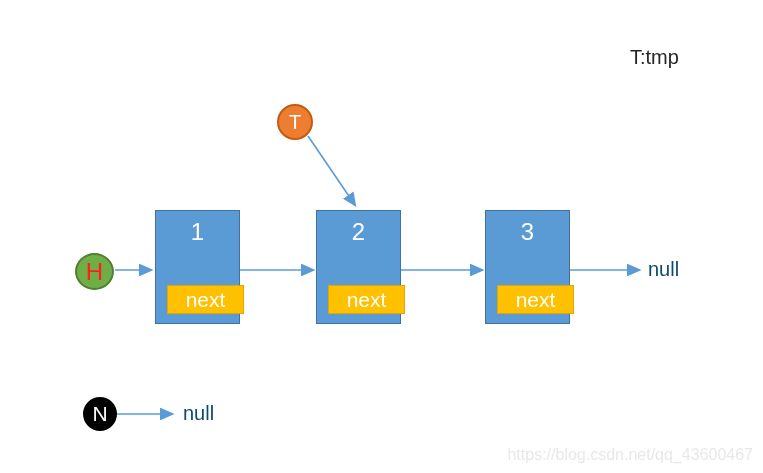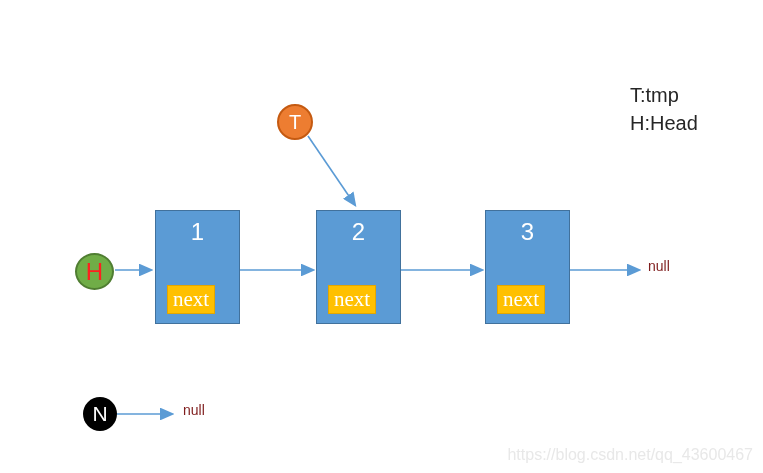--- a/index.html
+++ b/index.html
@@ -19,21 +19,20 @@
     pointer-events: none;
   }
   
   .legend {
     position: absolute;
     left: 630px; top: 43px;
     font-size: 20px;
     line-height: 28px;
     color: #262626;
     white-space: nowrap;
-    margin-top: 38px;
   }
   
   .node {
     position: absolute;
     top: 210px;
     width: 85px;
     height: 114px;
     background: #5B9BD5;
     border: 1px solid #41719C;
     box-sizing: border-box;
@@ -44,30 +43,29 @@
   .node-value {
     margin-top: 7px;
     text-align: center;
     color: #ffffff;
     font-size: 24px;
   }
   .next-box {
     position: absolute;
     left: 11px;
     top: 74px;
-    width: 48px;
+    width: 77px;
     height: 29px;
     background: #FFC000;
     border: 1px solid #E3A600;
     box-sizing: border-box;
     color: #ffffff;
     font-size: 21px;
     text-align: center;
     line-height: 27px;
-    font-family: Liberation Serif, serif;
   }
   
   .badge {
     position: absolute;
     display: flex;
     align-items: center;
     justify-content: center;
     box-sizing: border-box;
   }
   .badge-head {
@@ -92,22 +90,22 @@
     left: 83px; top: 397px;
     width: 34px; height: 34px;
     border-radius: 50%;
     background: #000000;
     color: #ffffff;
     font-size: 21px;
   }
   
   .null-label {
     position: absolute;
-    color: #7f1d1d;
-    font-size: 14px;
+    color: #0c4a6e;
+    font-size: 20px;
     white-space: nowrap;
   }
   .null-tail { left: 648px; top: 258px; }
   .null-newhead { left: 183px; top: 402px; }
   
   .watermark {
     position: absolute;
     right: 10px;
     bottom: 9px;
     color: #E8E8E8;
@@ -129,21 +127,20 @@
     <line x1="115" y1="270" x2="151" y2="270" stroke="#5B9BD5" stroke-width="1.6" marker-end="url(#ah)"></line>
     <line x1="240" y1="270" x2="313" y2="270" stroke="#5B9BD5" stroke-width="1.6" marker-end="url(#ah)"></line>
     <line x1="399" y1="270" x2="482" y2="270" stroke="#5B9BD5" stroke-width="1.6" marker-end="url(#ah)"></line>
     <line x1="570" y1="270" x2="639" y2="270" stroke="#5B9BD5" stroke-width="1.6" marker-end="url(#ah)"></line>
     <line x1="308" y1="136" x2="355" y2="205" stroke="#5B9BD5" stroke-width="1.6" marker-end="url(#ah)"></line>
     <line x1="117" y1="414" x2="172" y2="414" stroke="#5B9BD5" stroke-width="1.6" marker-end="url(#ah)"></line>
   </svg>
 
   <div class="legend">
     <div>T:tmp</div>
-    <div>H:Head</div>
   </div>
 
   <div class="badge badge-tmp">
     <span>T</span>
   </div>
 
   <div class="badge badge-head">
     <span>H</span>
   </div>
 

